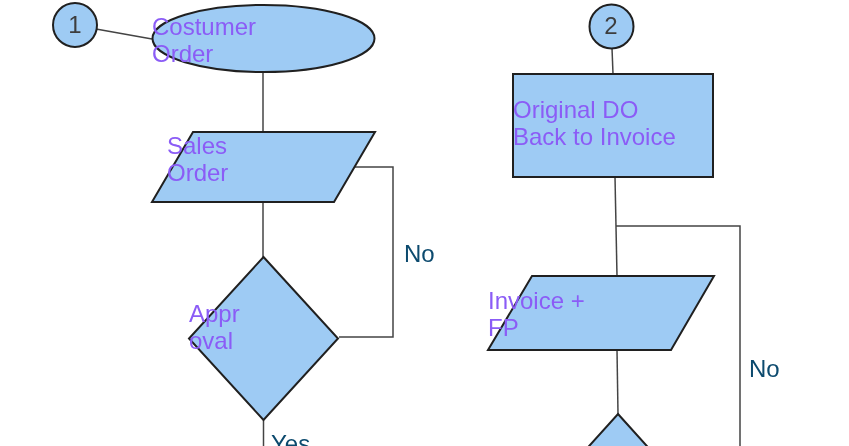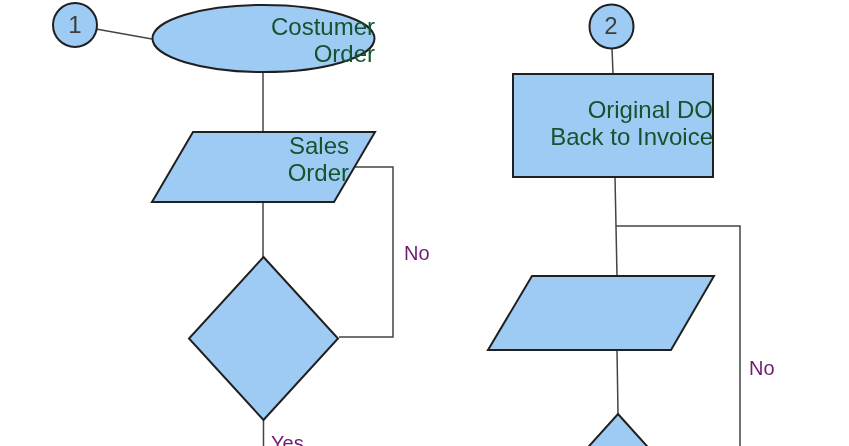--- a/index.html
+++ b/index.html
@@ -15,31 +15,31 @@
     background: #ffffff;
     font-family: "Liberation Sans", sans-serif;
   }
   #shapes {
     position: absolute;
     left: 0;
     top: 0;
   }
   .node-label {
     position: absolute;
-    color: #14532d;
+    color: #8b5cf6;
     font-size: 24px;
     line-height: 27px;
-    text-align: right;
+    text-align: left;
     white-space: pre-line;
     pointer-events: none;
   }
   .edge-label {
     position: absolute;
-    color: #701a75;
-    font-size: 20px;
+    color: #0c4a6e;
+    font-size: 24px;
     line-height: 27px;
     white-space: nowrap;
     pointer-events: none;
   }
   .badge-label {
     position: absolute;
     color: #3d3d3d;
     font-size: 24px;
     display: flex;
     align-items: center;
@@ -87,26 +87,30 @@
   </svg>
 
   <div class="badge-label" style="left:53px; top:3px; width:44px; height:44px;">1</div>
 
   <div class="node-label" style="left:152px; top:13px; width:223px;">Costumer
 Order</div>
 
   <div class="node-label" style="left:167px; top:132px; width:182px;">Sales
 Order</div>
 
+  <div class="node-label" style="left:189px; top:300px; width:149px;">Appr
+oval</div>
 
   <div class="edge-label" style="left:404px; top:240px;">No</div>
 
   <div class="edge-label" style="left:271px; top:430px;">Yes</div>
 
   <div class="badge-label" style="left:589px; top:4px; width:44px; height:44px;">2</div>
 
   <div class="node-label" style="left:513px; top:96px; width:200px;">Original DO
 Back to Invoice</div>
 
+  <div class="node-label" style="left:488px; top:287px; width:226px;">Invoice +
+FP</div>
 
   <div class="edge-label" style="left:749px; top:355px;">No</div>
 
 </div>
 
 </body></html>

